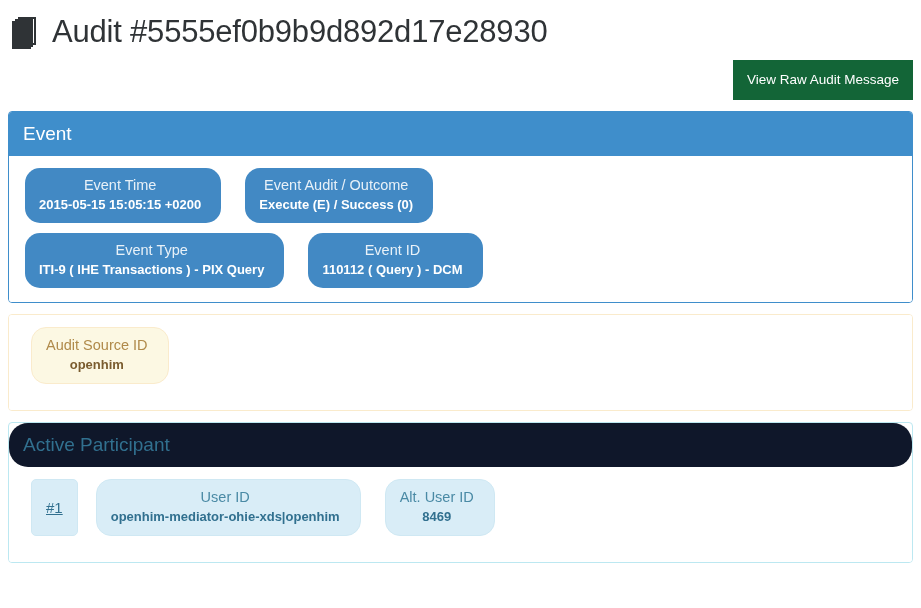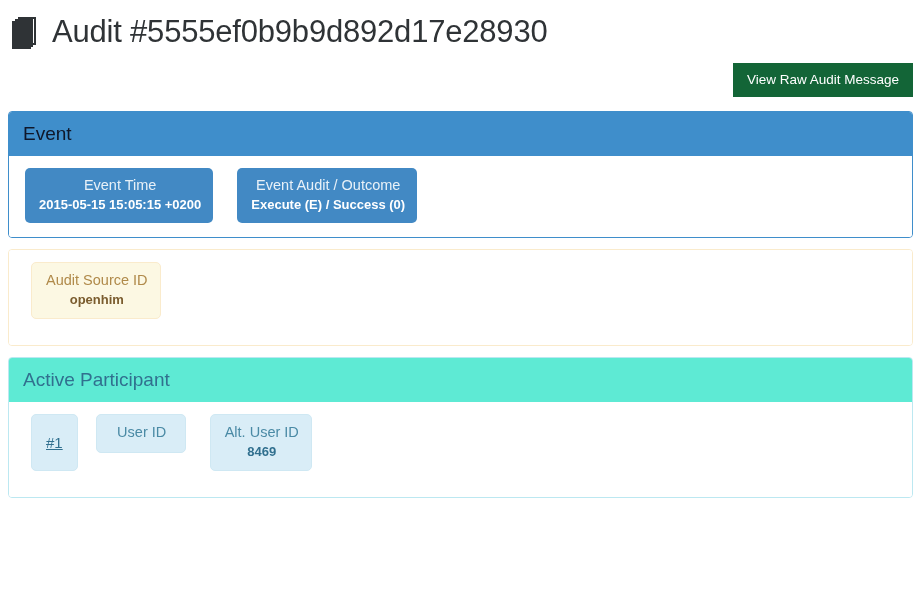--- a/index.html
+++ b/index.html
@@ -60,21 +60,20 @@
     letter-spacing: -0.2px;
     white-space: nowrap;
   }
 
   
   .action-bar {
     display: flex;
     justify-content: flex-end;
     padding: 4px 0 0 0;
     height: 44px;
-    align-items: center;
   }
   .btn-raw {
     background: #136537;
     color: #ffffff;
     border: none;
     font-size: 13.5px;
     font-family: "Liberation Sans", sans-serif;
     padding: 9px 14px;
     line-height: 1.2;
     cursor: pointer;
@@ -98,34 +97,34 @@
   .panel-body {
     padding: 12px 12px 14px 12px;
     display: flex;
     flex-wrap: wrap;
     align-items: flex-start;
     background: #ffffff;
   }
 
   
   .panel-primary { border-color: #3f8ecb; }
-  .panel-primary .panel-heading { background: #3f8ecb; color: #0f172a; }
+  .panel-primary .panel-heading { background: #3f8ecb; color: #ffffff; }
 
   
   .panel-warning { border-color: #faebcc; }
   .panel-warning .panel-heading { background: #fcf8e3; color: #8a6d3b; }
 
   
   .panel-info { border-color: #bce8f1; }
-  .panel-info .panel-heading { background: #5eead4; color: #31708f; }
+  .panel-info .panel-heading { background: #0f172a; color: #31708f; border-radius: 19px; }
 
   
   .field {
-    border-radius: 5px;
-    padding: 7px 12px 9px 14px;
+    border-radius: 15px;
+    padding: 7px 20px 9px 14px;
     margin: 0 14px 12px 10px;
     text-align: center;
     min-width: 90px;
   }
   .field .f-label {
     display: block;
     font-size: 14.5px;
     font-weight: 400;
     line-height: 1.45;
     white-space: nowrap;
@@ -218,39 +217,50 @@
         <div class="field field-primary">
           <span class="f-label">Event Time</span>
           <span class="f-value">2015-05-15 15:05:15 +0200</span>
         </div>
         <div class="field field-primary">
           <span class="f-label">Event Audit / Outcome</span>
           <span class="f-value">Execute (E) / Success (0)</span>
         </div>
       </div>
 
+      <div class="field-row">
+        <div class="field field-primary">
+          <span class="f-label">Event Type</span>
+          <span class="f-value">ITI-9 ( IHE Transactions ) - PIX Query</span>
+        </div>
+        <div class="field field-primary">
+          <span class="f-label">Event ID</span>
+          <span class="f-value">110112 ( Query ) - DCM</span>
+        </div>
+      </div>
 
     </div>
   </div>
 
   <div class="panel panel-warning">
     <div class="panel-body">
       <div class="field field-warning">
         <span class="f-label">Audit Source ID</span>
         <span class="f-value">openhim</span>
       </div>
     </div>
   </div>
 
   <div class="panel panel-info">
     <div class="panel-heading">Active Participant</div>
     <div class="panel-body">
       <div class="idx-badge">#1</div>
       <div class="field field-info">
         <span class="f-label">User ID</span>
+        <span class="f-value">openhim-mediator-ohie-xds|openhim</span>
       </div>
       <div class="field field-info">
         <span class="f-label">Alt. User ID</span>
         <span class="f-value">8469</span>
       </div>
     </div>
   </div>
 
 </div>
 

